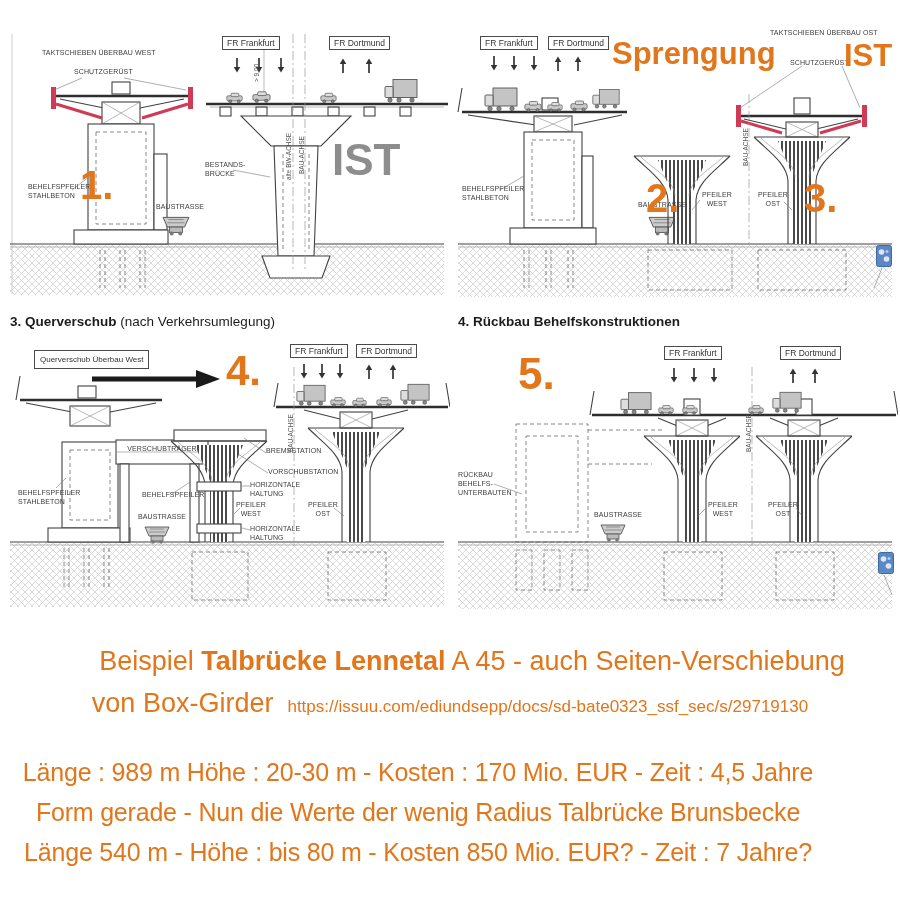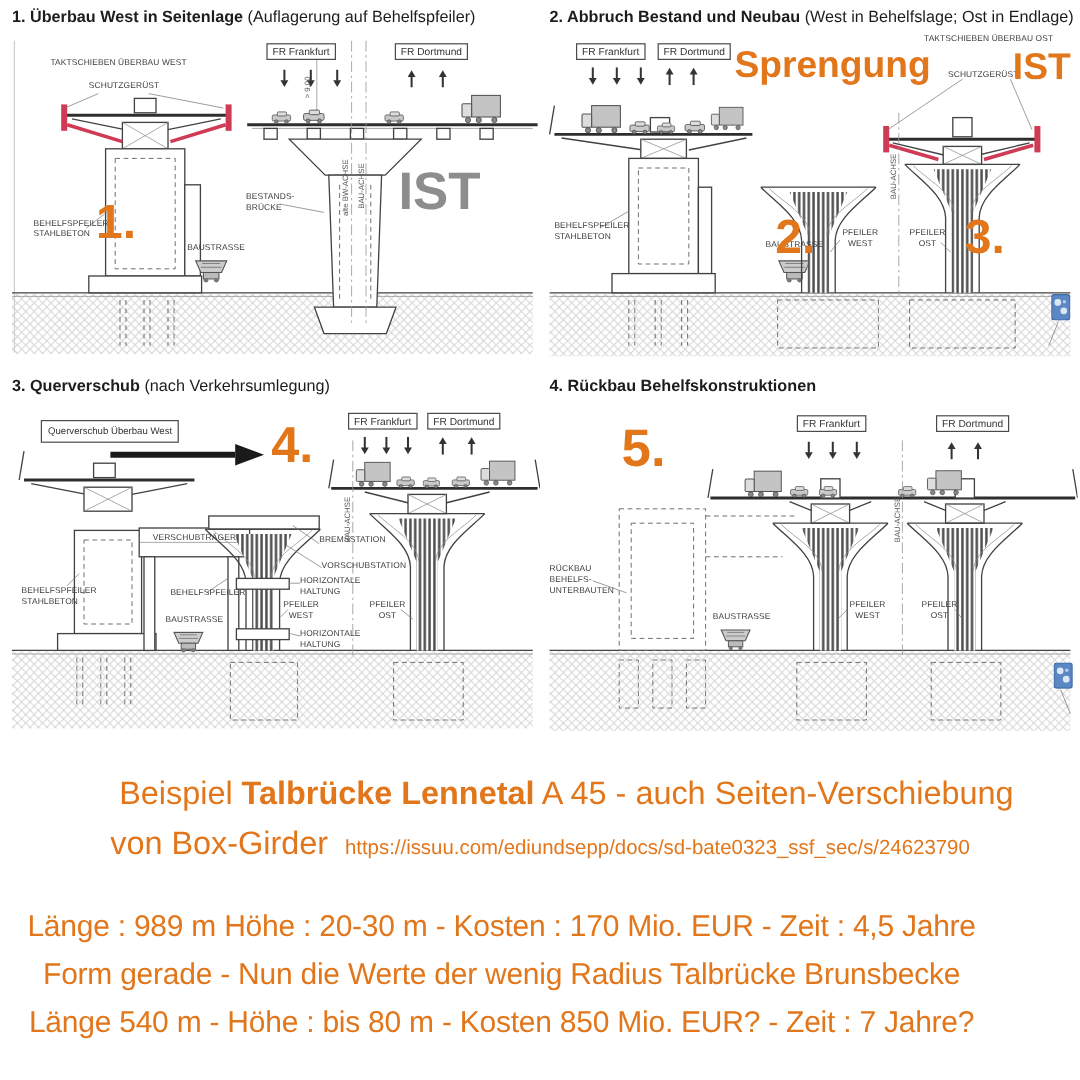--- a/index.html
+++ b/index.html
@@ -144,21 +144,20 @@
       <use href="#sym-arrdn" x="272" y="54" width="10" height="15"></use>
       <use href="#sym-arrup" x="334" y="54" width="10" height="15"></use>
       <use href="#sym-arrup" x="360" y="54" width="10" height="15"></use>
       <use href="#sym-car" x="222" y="88" width="17" height="11"></use>
       <use href="#sym-car" x="248" y="86" width="19" height="13"></use>
       <use href="#sym-car" x="316" y="88" width="17" height="11"></use>
       <use href="#sym-truck" x="380" y="74" width="34" height="25"></use>
     </g>
     <use href="#sym-ctruck" x="158" y="212" width="28" height="20"></use>
   </svg>
-  <div class="ptitle"><span>1. Überbau West in Seitenlage</span> <span class="paren">(Auflagerung auf Behelfspfeiler)</span></div>
   <div class="lbl" style="left:38px;top:44px;">TAKTSCHIEBEN ÜBERBAU WEST</div>
   <div class="lbl" style="left:70px;top:63px;">SCHUTZGERÜST</div>
   <div class="frbox" style="left:218px;top:32px;">FR Frankfurt</div>
   <div class="frbox" style="left:325px;top:32px;">FR Dortmund</div>
   <div class="lbl" style="left:24px;top:178px;">
         <span>BEHELFSPFEILER</span>
         <span>STAHLBETON</span>
       </div>
   <div class="lbl" style="left:152px;top:198px;">BAUSTRASSE</div>
   <div class="lbl" style="left:201px;top:156px;">
@@ -237,21 +236,20 @@
         <rect x="410" y="101" width="5" height="22" class="redb"></rect>
         <path d="M289,117 L330,129 M409,117 L368,129" class="redl"></path>
       </g>
       <path d="M350,62 L288,104 M390,62 L408,104" class="ledr"></path>
       <path d="M332,198 L340,206" class="ledr"></path>
     </g>
     <line x1="297" y1="90" x2="297" y2="240" class="cl"></line>
     <use href="#sym-logo" x="424" y="241" width="16" height="22"></use>
     <path d="M430,264 L422,284" class="ledr"></path>
   </svg>
-  <div class="ptitle"><span>2. Abbruch Bestand und Neubau</span> <span class="paren">(West in Behelfslage; Ost in Endlage)</span></div>
   <div class="ovl" style="left:160px;top:34px;font-size:31px;">Sprengung</div>
   <div class="ovl" style="left:392px;top:36px;font-size:31px;">IST</div>
   <div class="lbl" style="left:318px;top:24px;">TAKTSCHIEBEN ÜBERBAU OST</div>
   <div class="lbl" style="left:338px;top:54px;">SCHUTZGERÜST</div>
   <div class="frbox" style="left:28px;top:32px;">FR Frankfurt</div>
   <div class="frbox" style="left:96px;top:32px;">FR Dortmund</div>
   <div class="lbl" style="left:10px;top:180px;">
         <span>BEHELFSPFEILER</span>
         <span>STAHLBETON</span>
       </div>
@@ -461,21 +459,21 @@
       </div>
   <div class="lbl" style="left:316px;top:188px;text-align:center;">
         <span>PFEILER</span>
         <span>OST</span>
       </div>
   <div class="vtext" style="left:293px;top:140px;">BAU-ACHSE</div>
   <div class="step" style="left:66px;top:40px;font-size:44px;">5.</div>
 </div>
 
 <div class="cap1"><span>Beispiel </span><b>Talbrücke Lennetal</b><span> A 45 - auch Seiten-Verschiebung</span></div>
-<div class="cap2"><span>von Box-Girder</span><span class="url">https://issuu.com/ediundsepp/docs/sd-bate0323_ssf_sec/s/24623790</span></div>
+<div class="cap2"><span>von Box-Girder</span><span class="url">https://issuu.com/ediundsepp/docs/sd-bate0323_ssf_sec/s/29719130</span></div>
 
 <div class="stats">
   <div>Länge : 989 m Höhe : 20-30 m - Kosten : 170 Mio. EUR - Zeit : 4,5 Jahre</div>
   <div>Form gerade - Nun die Werte der wenig Radius Talbrücke Brunsbecke</div>
   <div>Länge  540 m - Höhe : bis 80 m - Kosten 850 Mio. EUR? - Zeit : 7 Jahre?</div>
 </div>
 
 </div>
 
 </body></html>

